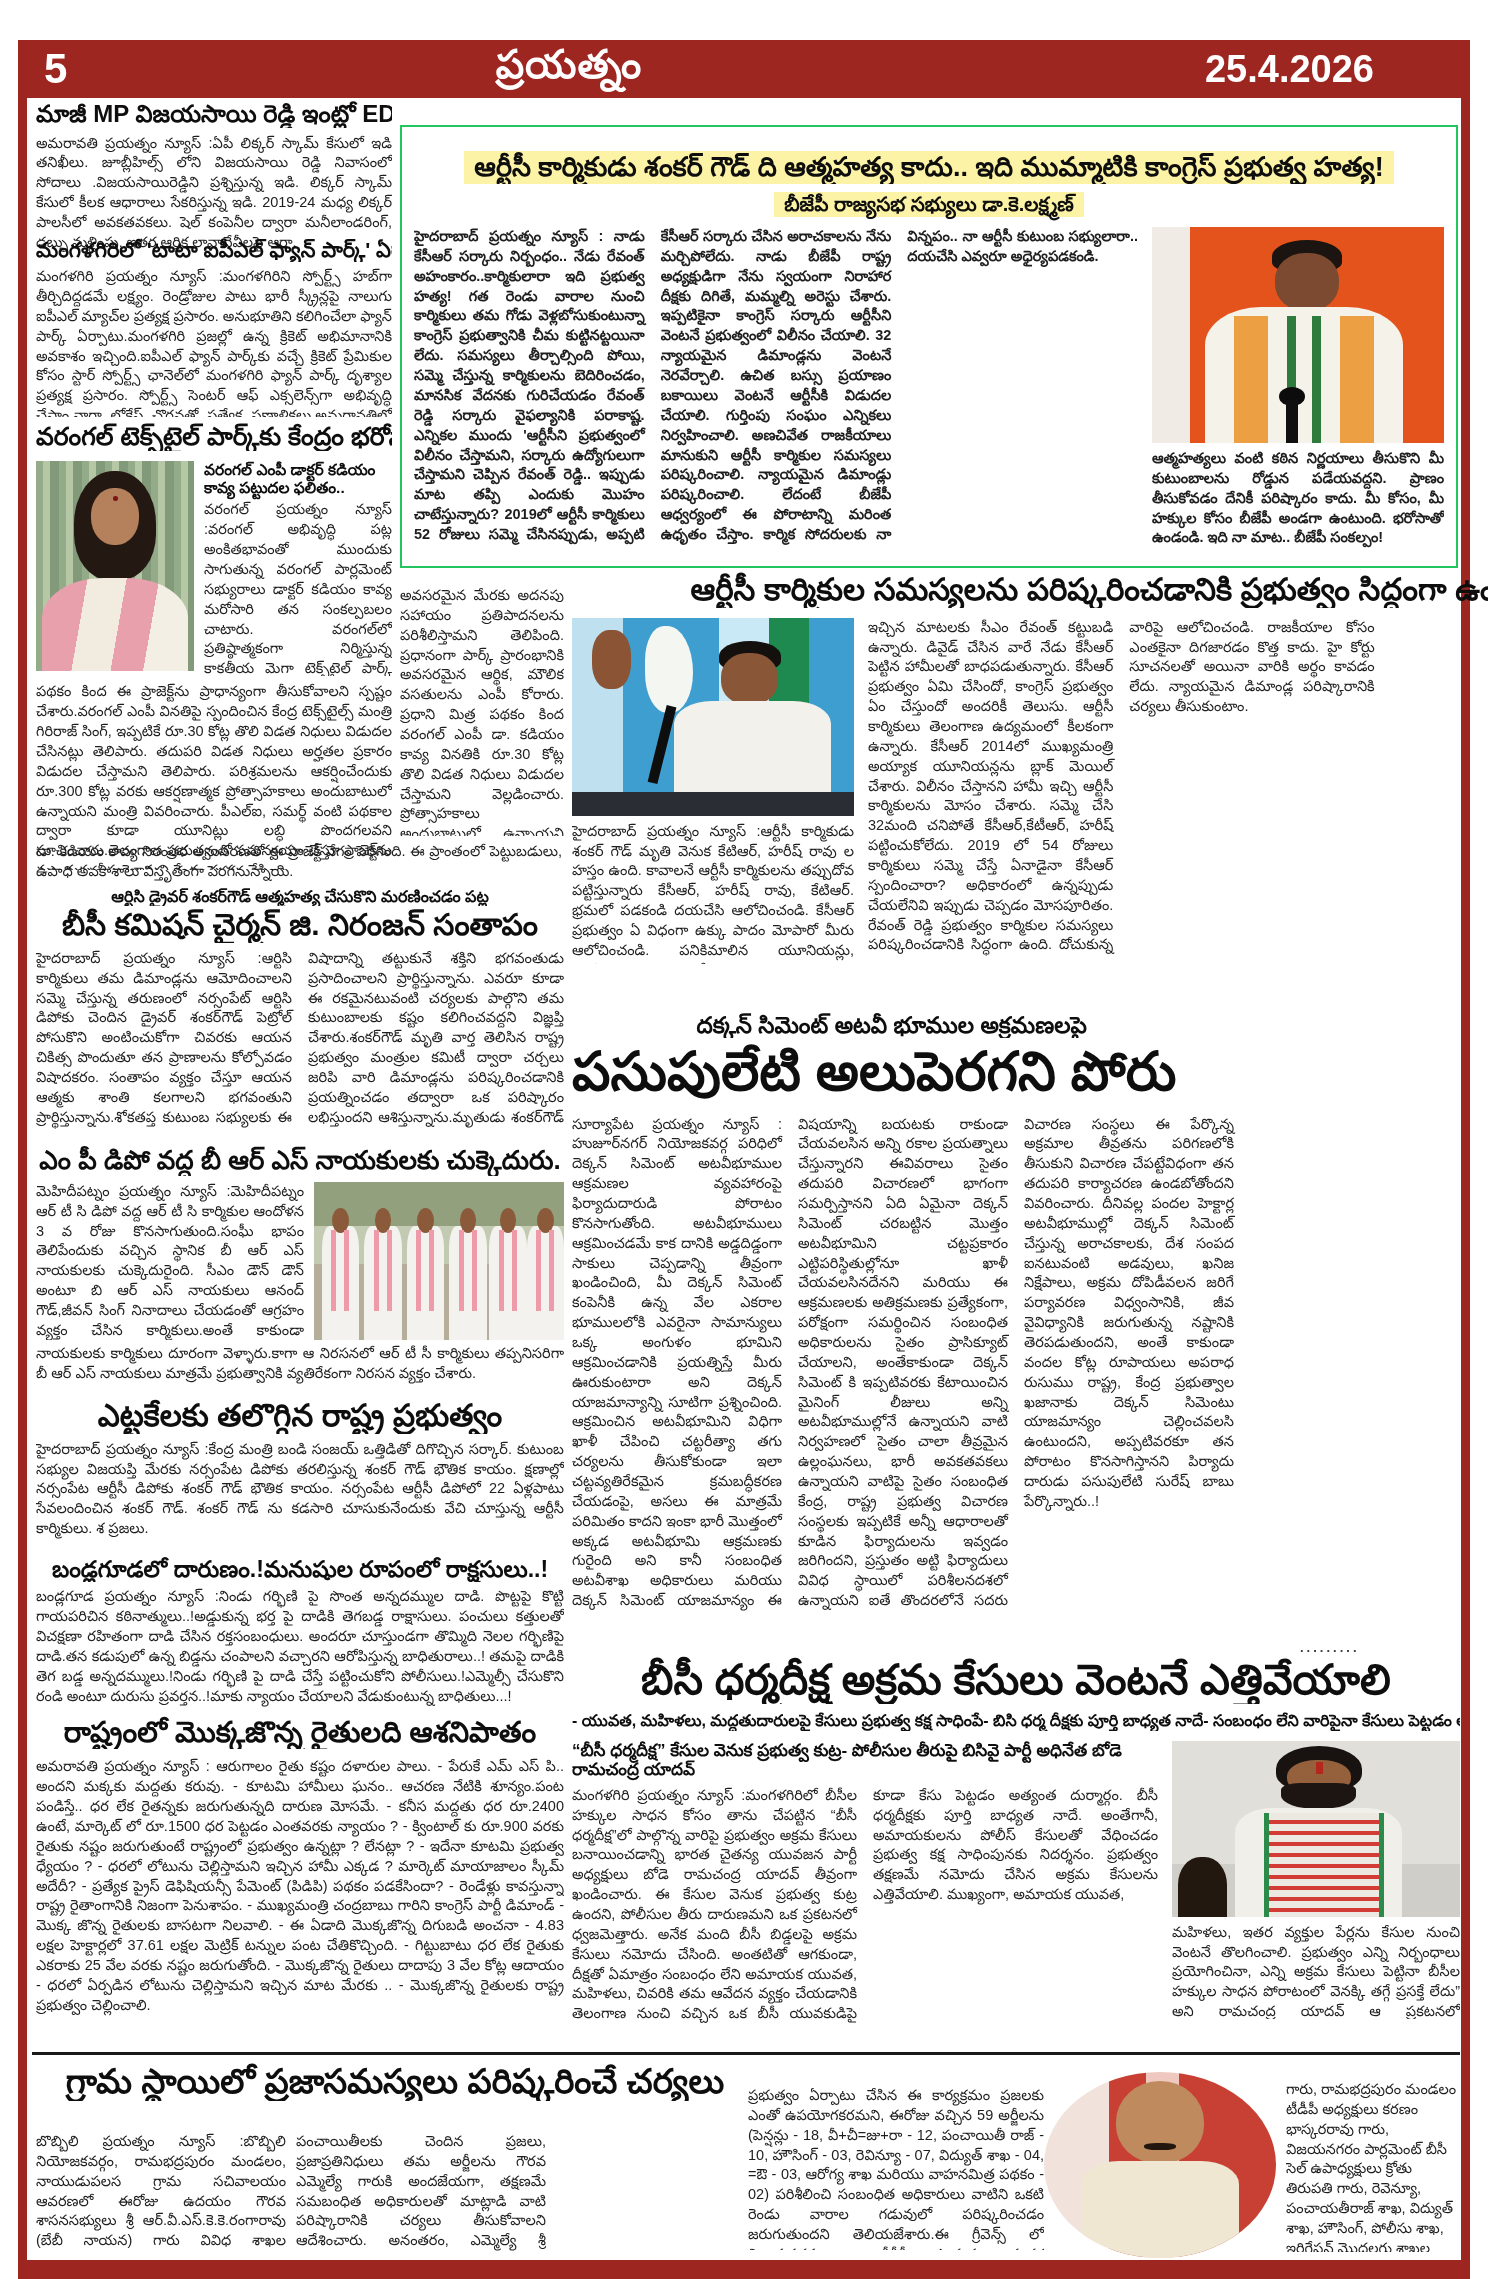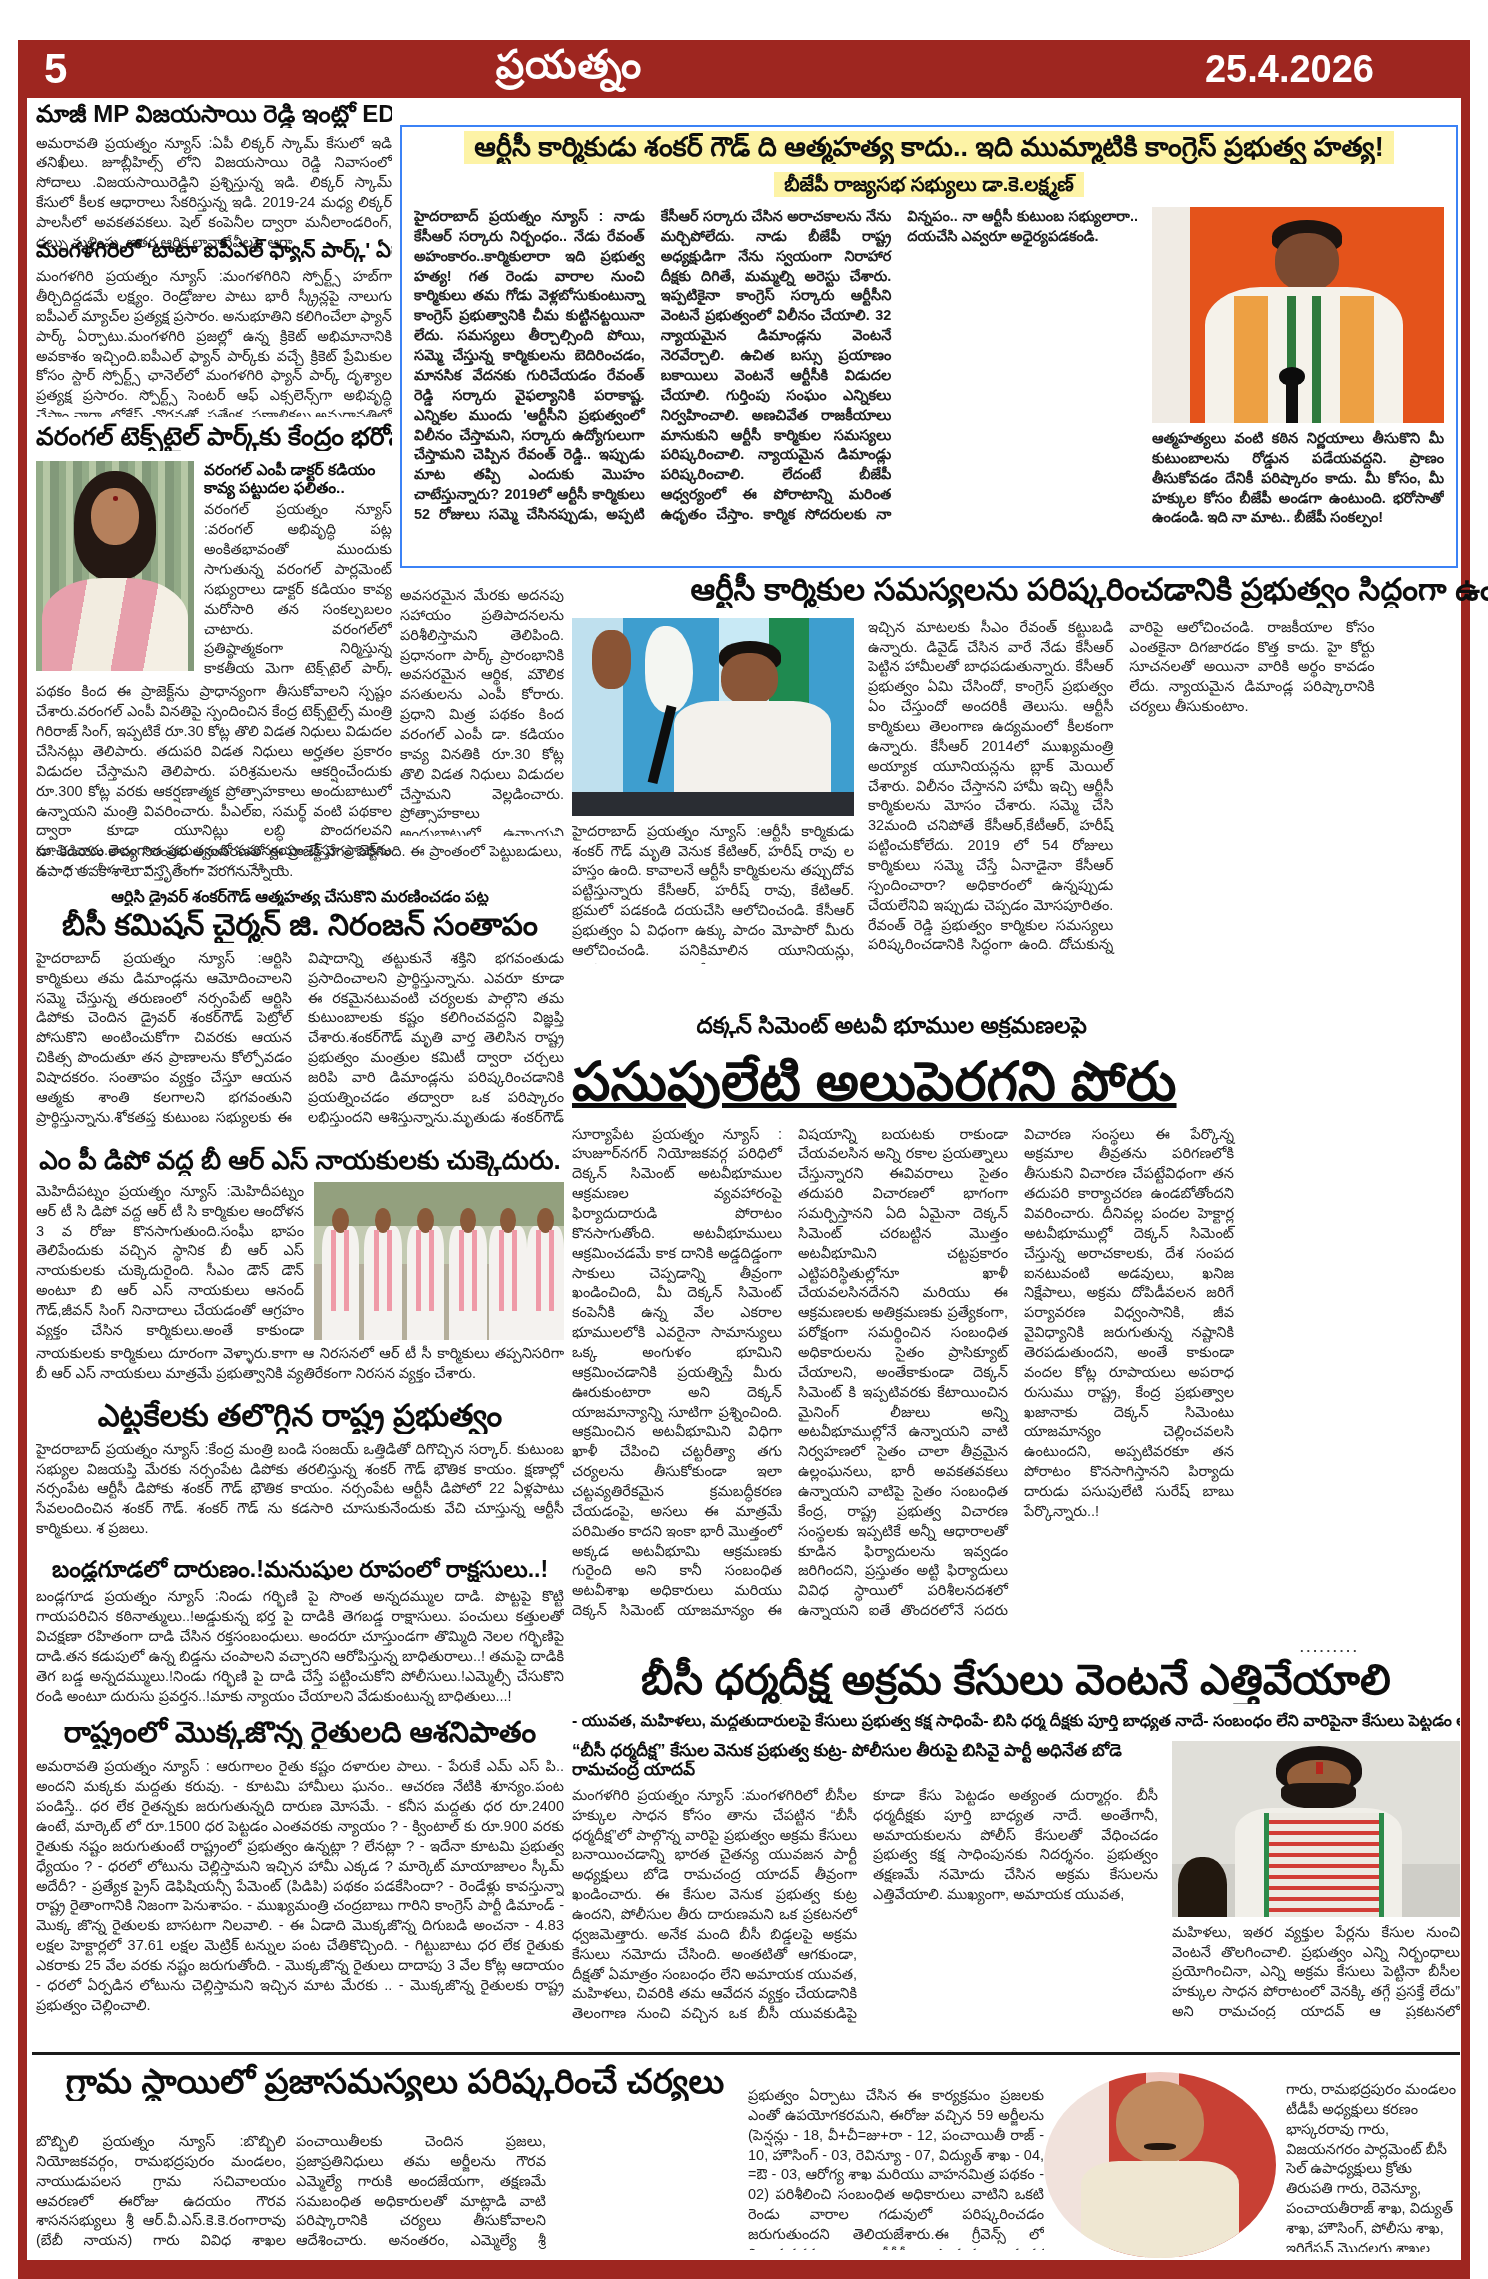--- a/index.html
+++ b/index.html
@@ -12,21 +12,21 @@
   .hdrbar .mast{font-size:40px;letter-spacing:1px;}
   .hdrbar .dt{font-size:38px;width:400px;text-align:right;padding-right:96px;}
   .hl{font-weight:bold;color:#0e0e0e;line-height:1.15;}
   .one{white-space:nowrap;overflow:hidden;}
   .ctr{text-align:center;}
   .bt{font-size:14.5px;line-height:1.37;text-align:justify;color:#1e1e1e;overflow:hidden;}
   .cols2{column-count:2;column-gap:16px;column-fill:auto;}
   .cols3{column-count:3;column-gap:16px;column-fill:auto;}
   .cols4{column-count:4;column-gap:16px;column-fill:auto;}
   .ybg{background:#fdf3a6;display:inline-block;padding:1px 10px;}
-  .box{border:2px solid #3b82f6;padding:4px 12px;box-sizing:border-box;background:#fff;}
+  .box{border:2px solid #22c55e;padding:24px 12px;box-sizing:border-box;background:#fff;}
   .photo{position:relative;overflow:hidden;}
   .photo>div{position:absolute;}
   .dots{font-weight:bold;color:#3a3a3a;letter-spacing:3px;font-size:13px;}
   .rule{background:#1b1b1b;}
   
   .ph-kavya{background:repeating-linear-gradient(90deg,#93ab88 0 7px,#b6c7a5 7px 14px,#82997a 14px 23px);}
   .ph-kavya .hair{left:24%;top:5%;width:52%;height:52%;border-radius:48% 48% 42% 42%;background:#241813;}
   .ph-kavya .face{left:35%;top:13%;width:30%;height:27%;border-radius:48%;background:#b5805c;}
   .ph-kavya .bindi{left:49%;top:17%;width:3%;height:2%;border-radius:50%;background:#7e1414;}
   .ph-kavya .sari{left:4%;top:56%;width:92%;height:46%;border-radius:42% 42% 0 0;
@@ -190,21 +190,21 @@
         <div class="desk"></div>
       </div>
       <div class="bt" style="margin-top:6px;max-height:142px;">హైదరాబాద్ ప్రయత్నం న్యూస్ :ఆర్టీసీ కార్మికుడు శంకర్ గౌడ్ మృతి వెనుక కేటిఆర్, హరీష్ రావు ల హస్తం ఉంది. కావాలనే ఆర్టీసీ కార్మికులను తప్పుదోవ పట్టిస్తున్నారు కేసీఆర్, హరీష్ రావు, కేటిఆర్. భ్రమలో పడకండి దయచేసి ఆలోచించండి. కేసీఆర్ ప్రభుత్వం ఏ విధంగా ఉక్కు పాదం మోపారో మీరు ఆలోచించండి. పనికిమాలిన యూనియన్లు, పనికిమాలిన సలహాలతో కార్మికులు నష్టపోవద్దు.</div>
     </div>
     <div class="bt cols3" style="flex:1;height:352px;">ఇచ్చిన మాటలకు సీఎం రేవంత్ కట్టుబడి ఉన్నారు. డివైడ్ చేసిన వారే నేడు కేసీఆర్ పెట్టిన హామీలతో బాధపడుతున్నారు. కేసీఆర్ ప్రభుత్వం ఏమి చేసిందో, కాంగ్రెస్ ప్రభుత్వం ఏం చేస్తుందో అందరికీ తెలుసు. ఆర్టీసీ కార్మికులు తెలంగాణ ఉద్యమంలో కీలకంగా ఉన్నారు. కేసీఆర్ 2014లో ముఖ్యమంత్రి అయ్యాక యూనియన్లను బ్లాక్ మెయిల్ చేశారు. విలీనం చేస్తానని హామీ ఇచ్చి ఆర్టీసీ కార్మికులను మోసం చేశారు. సమ్మె చేసి 32మంది చనిపోతే కేసీఆర్,కేటీఆర్, హరీష్ పట్టించుకోలేదు. 2019 లో 54 రోజులు కార్మికులు సమ్మె చేస్తే ఏనాడైనా కేసీఆర్ స్పందించారా? అధికారంలో ఉన్నప్పుడు చేయలేనివి ఇప్పుడు చెప్పడం మోసపూరితం. రేవంత్ రెడ్డి ప్రభుత్వం కార్మికుల సమస్యలు పరిష్కరించడానికి సిద్ధంగా ఉంది. దోచుకున్న వారిపై ఆలోచించండి. రాజకీయాల కోసం ఎంతకైనా దిగజారడం కొత్త కాదు. హై కోర్టు సూచనలతో అయినా వారికి అర్థం కావడం లేదు. న్యాయమైన డిమాండ్ల పరిష్కారానికి చర్యలు తీసుకుంటాం.</div>
   </div>
 </div>
 
 <div class="abs" style="left:572px;top:1012px;width:888px;">
   <div class="hl one" style="font-size:23px;text-align:center;width:72%;">దక్కన్ సిమెంట్ అటవీ భూముల అక్రమణలపై</div>
-  <div class="hl one" style="font-size:54px;margin-top:12px;text-decoration:underline;">పసుపులేటి అలుపెరగని పోరు</div>
+  <div class="hl one" style="font-size:54px;margin-top:2px;">పసుపులేటి అలుపెరగని పోరు</div>
   <div class="bt cols4" style="margin-top:12px;height:508px;">సూర్యాపేట ప్రయత్నం న్యూస్ : హుజూర్‌నగర్ నియోజకవర్గ పరిధిలో దెక్కన్ సిమెంట్ అటవీభూముల ఆక్రమణల వ్యవహారంపై ఫిర్యాదుదారుడి పోరాటం కొనసాగుతోంది. అటవీభూములు ఆక్రమించడమే కాక దానికి అడ్డదిడ్డంగా సాకులు చెప్పడాన్ని తీవ్రంగా ఖండించింది, మీ దెక్కన్ సిమెంట్ కంపెనీకి ఉన్న వేల ఎకరాల భూములలోకి ఎవరైనా సామాన్యులు ఒక్క అంగుళం భూమిని ఆక్రమించడానికి ప్రయత్నిస్తే మీరు ఊరుకుంటారా అని దెక్కన్ యాజమాన్యాన్ని సూటిగా ప్రశ్నించింది. ఆక్రమించిన అటవీభూమిని విధిగా ఖాళీ చేపించి చట్టరీత్యా తగు చర్యలను తీసుకోకుండా ఇలా చట్టవ్యతిరేకమైన క్రమబద్ధీకరణ చేయడంపై, అసలు ఈ మాత్రమే పరిమితం కాదని ఇంకా భారీ మొత్తంలో అక్కడ అటవీభూమి ఆక్రమణకు గురైంది అని కానీ సంబంధిత అటవీశాఖ అధికారులు మరియు దెక్కన్ సిమెంట్ యాజమాన్యం ఈ విషయాన్ని బయటకు రాకుండా చేయవలసిన అన్ని రకాల ప్రయత్నాలు చేస్తున్నారని ఈవివరాలు సైతం తదుపరి విచారణలో భాగంగా సమర్పిస్తానని ఏది ఏమైనా దెక్కన్ సిమెంట్ చరబట్టిన మొత్తం అటవీభూమిని చట్టప్రకారం ఎట్టిపరిస్థితుల్లోనూ ఖాళీ చేయవలసినదేనని మరియు ఈ ఆక్రమణలకు అతిక్రమణకు ప్రత్యేకంగా, పరోక్షంగా సమర్థించిన సంబంధిత అధికారులను సైతం ప్రాసిక్యూట్ చేయాలని, అంతేకాకుండా దెక్కన్ సిమెంట్ కి ఇప్పటివరకు కేటాయించిన మైనింగ్ లీజులు అన్ని అటవీభూముల్లోనే ఉన్నాయని వాటి నిర్వహణలో సైతం చాలా తీవ్రమైన ఉల్లంఘనలు, భారీ అవకతవకలు ఉన్నాయని వాటిపై సైతం సంబంధిత కేంద్ర, రాష్ట్ర ప్రభుత్వ విచారణ సంస్థలకు ఇప్పటికే అన్నీ ఆధారాలతో కూడిన ఫిర్యాదులను ఇవ్వడం జరిగిందని, ప్రస్తుతం అట్టి ఫిర్యాదులు వివిధ స్థాయిలో పరిశీలనదశలో ఉన్నాయని ఐతే తొందరలోనే సదరు విచారణ సంస్థలు ఈ పేర్కొన్న అక్రమాల తీవ్రతను పరిగణలోకి తీసుకుని విచారణ చేపట్టేవిధంగా తన తదుపరి కార్యాచరణ ఉండబోతోందని వివరించారు. దీనివల్ల పందల హెక్టార్ల అటవీభూముల్లో దెక్కన్ సిమెంట్ చేస్తున్న అరాచకాలకు, దేశ సంపద ఐనటువంటి అడవులు, ఖనిజ నిక్షేపాలు, అక్రమ దోపిడీవలన జరిగే పర్యావరణ విధ్వంసానికి, జీవ వైవిధ్యానికి జరుగుతున్న నష్టానికి తెరపడుతుందని, అంతే కాకుండా వందల కోట్ల రూపాయలు అపరాధ రుసుము రాష్ట్ర, కేంద్ర ప్రభుత్వాల ఖజానాకు దెక్కన్ సిమెంటు యాజమాన్యం చెల్లించవలసి ఉంటుందని, అప్పటివరకూ తన పోరాటం కొనసాగిస్తానని పిర్యాదు దారుడు పసుపులేటి సురేష్ బాబు పేర్కొన్నారు..!</div>
 </div>
 <div class="abs dots" style="left:1300px;top:1640px;">.........</div>
 
 <div class="abs" style="left:572px;top:1656px;width:888px;">
   <div class="hl one ctr" style="font-size:42px;">బీసీ ధర్మదీక్ష  అక్రమ కేసులు వెంటనే ఎత్తివేయాలి</div>
   <div class="hl one ctr" style="font-size:16px;margin-top:8px;">- యువత, మహిళలు, మద్దతుదారులపై కేసులు ప్రభుత్వ కక్ష సాధింపే- బిసి ధర్మ దీక్షకు పూర్తి బాధ్యత నాదే- సంబంధం లేని వారిపైనా కేసులు పెట్టడం అనైతిక చర్య</div>
   <div style="display:flex;margin-top:10px;">
     <div style="flex:1;margin-right:14px;overflow:hidden;">
       <div class="hl" style="font-size:17px;margin-bottom:6px;">“బీసీ ధర్మదీక్ష” కేసుల వెనుక ప్రభుత్వ కుట్ర- పోలీసుల తీరుపై బిసివై పార్టీ అధినేత బోడె రామచంద్ర యాదవ్</div>

